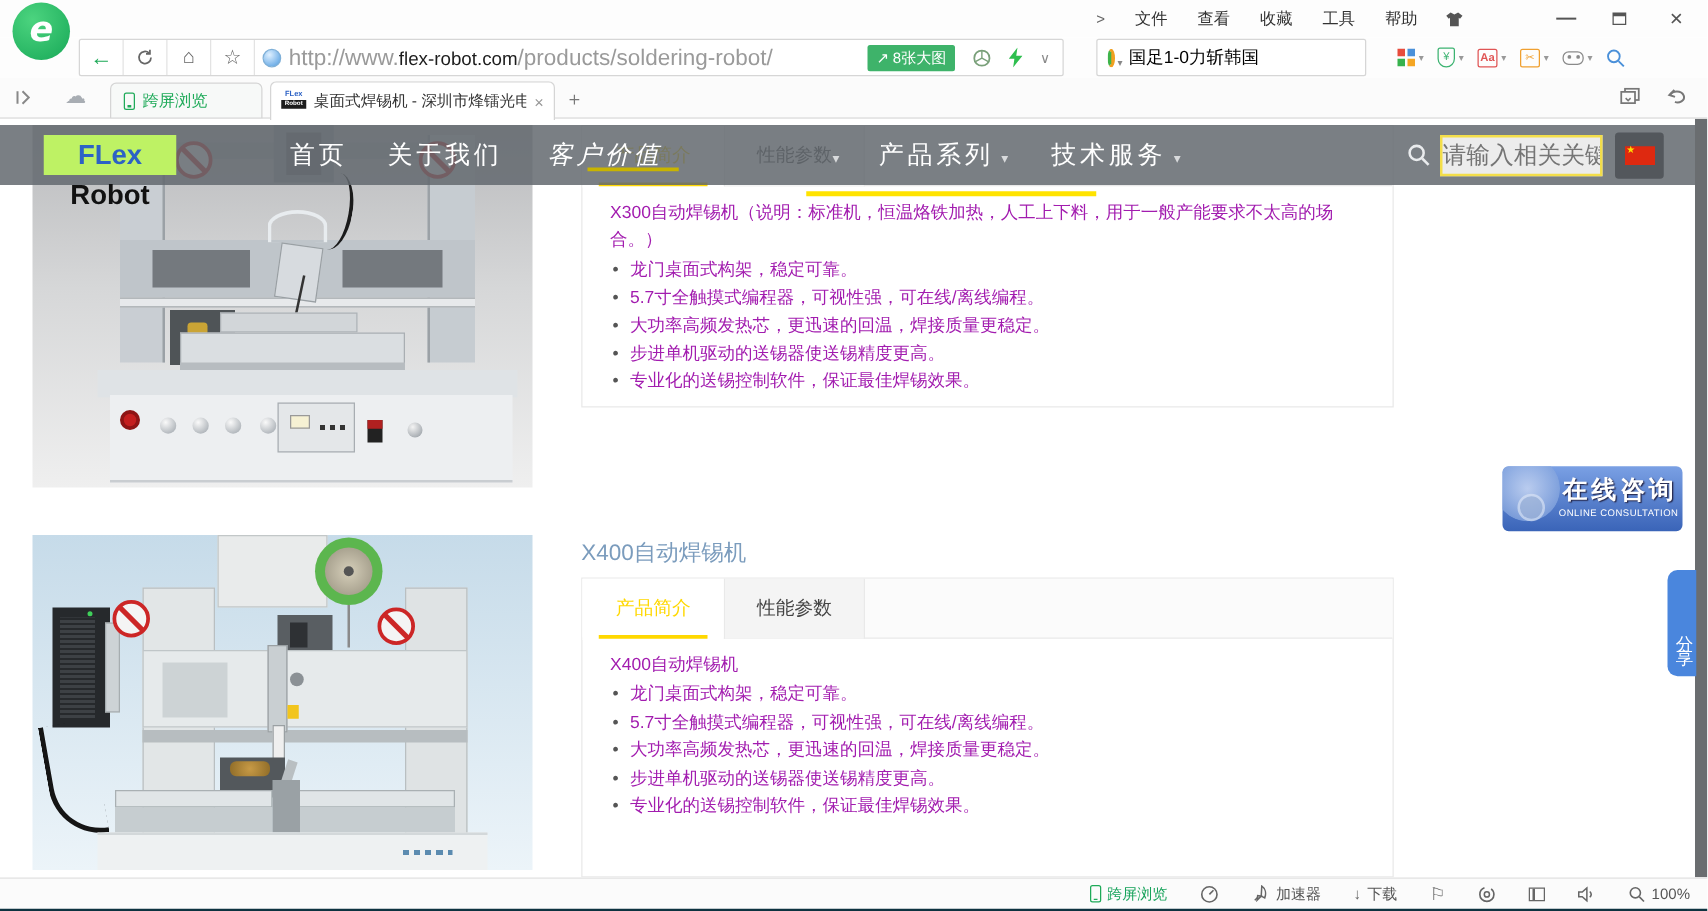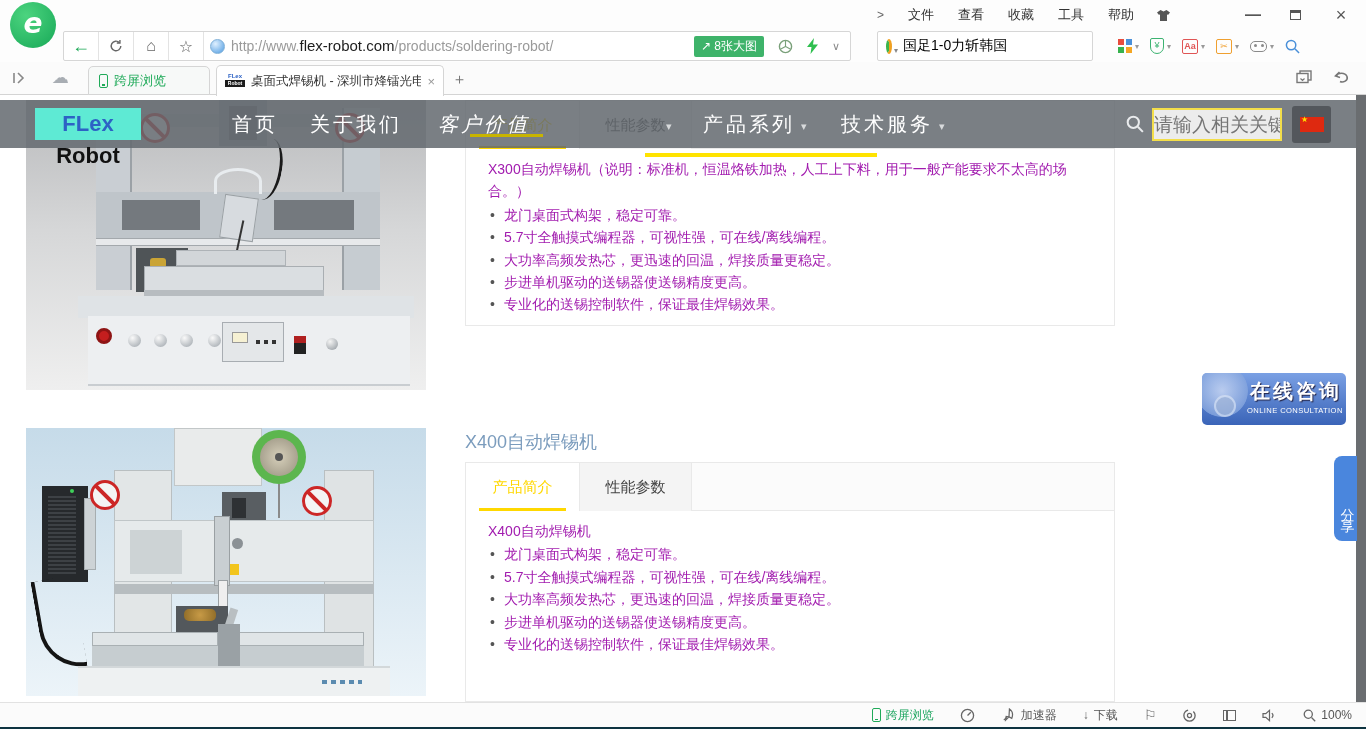--- a/index.html
+++ b/index.html
@@ -23,21 +23,21 @@
   #ctl-close { right:8px; font-size:18px; }
   .maxbox { width:11px; height:10px; border:1.5px solid #555; border-top-width:3px; }
 
   #addrrow { left:0; top:30px; width:1366px; height:32px; background:#fdfdfd; }
   #navgroup { left:63px; top:1px; height:30px; display:flex; border:1px solid #d6d6d6; border-radius:2px; background:#fff; }
   .navbtn { width:35px; height:28px; display:flex; align-items:center; justify-content:center;
     border-right:1px solid #e3e3e3; color:#666; font-size:16px; }
   #btn-back { color:#1faa59; font-size:18px; font-weight:bold; }
   #urlfield { display:flex; align-items:center; width:646px; padding:0 6px; gap:6px; }
   #globe { width:15px; height:15px; border-radius:50%; background:radial-gradient(circle at 35% 30%, #dff0ff, #4d9ae0); border:1px solid #7fb0d8; }
-  .url-gray { color:#9a9a9a; font-size:14px; }
+  .url-gray { color:#9a9a9a; font-size:18px; }
   .url-dark { color:#1d1d1d; font-size:15px; }
   #bigpic-badge { margin-left:auto; background:#3eb36a; color:#fff; font-size:12px; border-radius:2px;
     padding:2px 7px; display:flex; align-items:center; gap:3px; }
   #aperture, #bolt { margin-left:8px; }
   #url-chev { margin-left:8px; color:#8a8a8a; font-size:11px; padding-right:4px; }
   #searchbox { left:877px; top:1px; width:216px; height:30px; border:1px solid #d6d6d6; border-radius:2px;
     background:#fff; display:flex; align-items:center; padding:0 8px; gap:5px; }
   #o-logo { width:15px; height:15px; border-radius:50%; border:3px solid #f0a020; border-left-color:#3eb44a; }
   #o-caret { color:#888; font-size:8px; margin-left:-3px; margin-top:8px; }
   #hotword { border:none; outline:none; flex:1; font-size:14px; color:#000000; background:transparent; }
@@ -82,21 +82,21 @@
   .photo { overflow:hidden; }
   #photo1 { left:26px; top:5px; width:400px; height:290px;
     background:linear-gradient(#b9babc, #d6d7d8 45%, #efefef); }
   #photo2 { left:26px; top:333px; width:400px; height:268px;
     background:linear-gradient(#c6dbe9, #ecf4f9); }
   .nosign { position:absolute; width:30px; height:30px; background:#f4f4f4; border:3px solid #cc2626; border-radius:50%; }
   .nosign::after { content:""; position:absolute; left:-2px; top:10px; width:28px; height:4px; background:#cc2626; transform:rotate(45deg); }
 
   
   #siteheader { left:0; top:5px; width:1356px; height:48px; background:rgba(99,105,111,0.85); z-index:5; }
-  #sitelogo { left:35px; top:8px; width:106px; height:32px; background:#5eead4; text-align:center;
+  #sitelogo { left:35px; top:8px; width:106px; height:32px; background:#bef264; text-align:center;
     font:bold 22px/32px "Liberation Sans",sans-serif; letter-spacing:0; }
   #sitelogo .l1 { color:#2d62c5; } #sitelogo .l2 { color:#111; }
   .navitem { position:absolute; top:0; height:48px; line-height:48px; color:#fff; font-size:20px; letter-spacing:3px; white-space:nowrap; }
   .navcaret { position:absolute; top:20px; color:#d8dadc; font-size:11px; }
   #hsearch-icon { left:1126px; top:15px; }
   #hsearch { left:1152px; top:8px; width:130px; height:33px; background:#ececec; border:2px solid #f3de4a; }
   #hsearch input { width:100%; height:100%; border:none; outline:none; background:transparent; padding:0 0; font-size:19px; color:#666;text-align:center; }
   #flagbtn { left:1292px; top:6px; width:39px; height:37px; background:#53575c; border-radius:3px; }
   #flagbtn .flag { position:absolute; left:8px; top:11px; width:24px; height:15px; background:#de2910; }
   #flagbtn .star { position:absolute; left:9px; top:9px; color:#ffde00; font-size:8px; }

